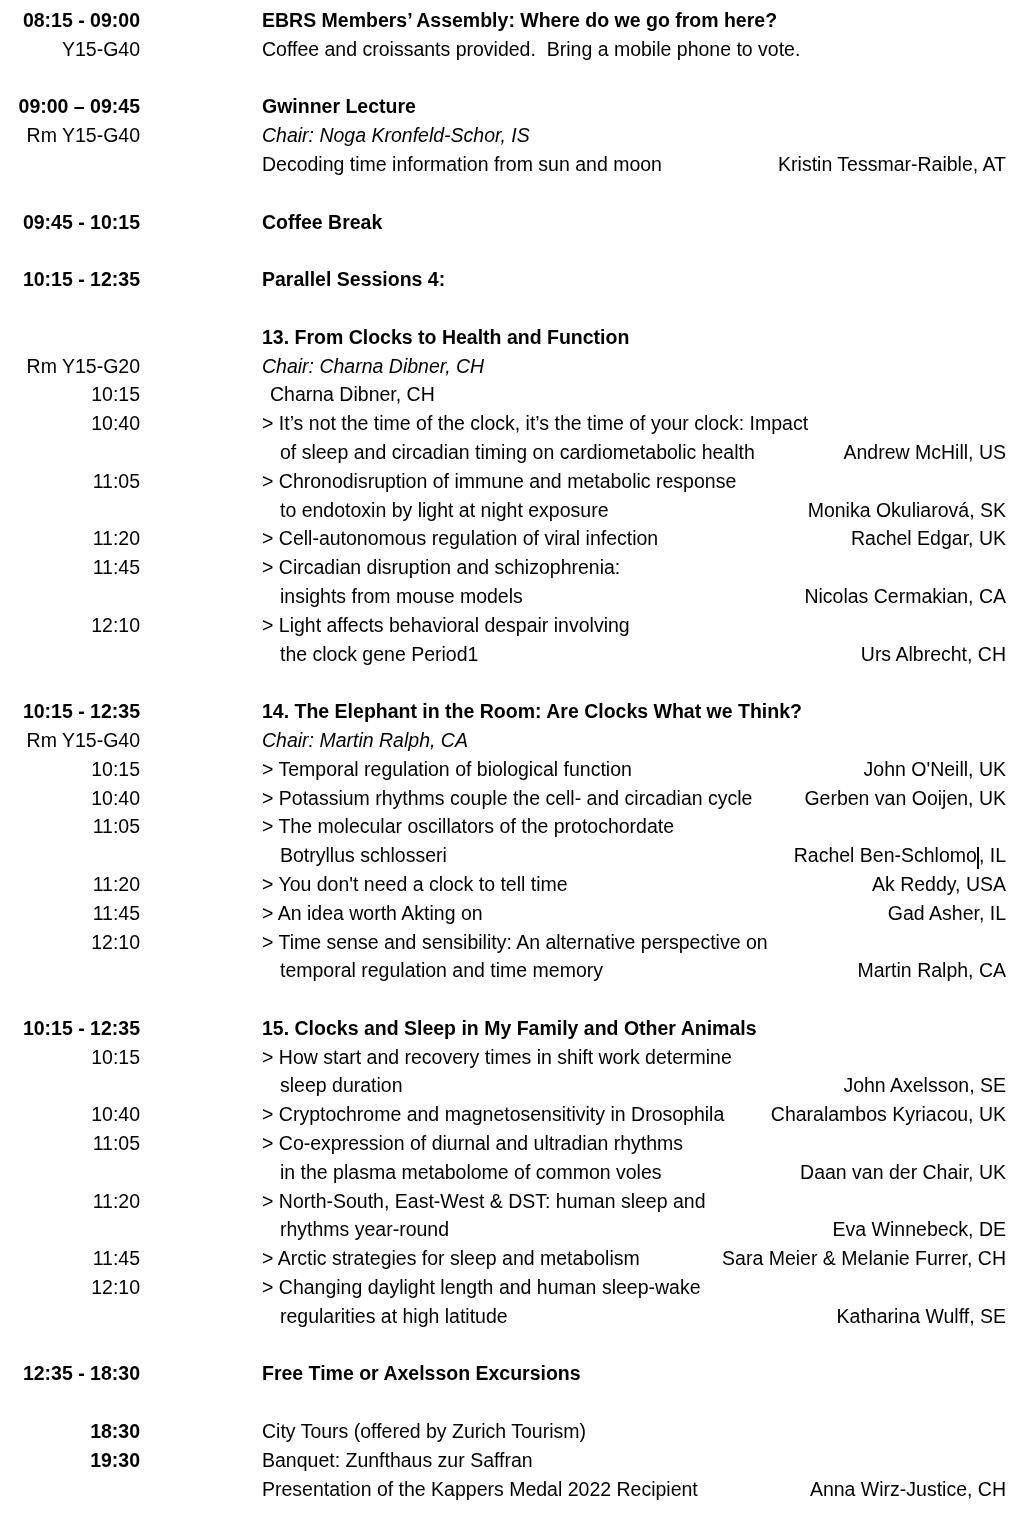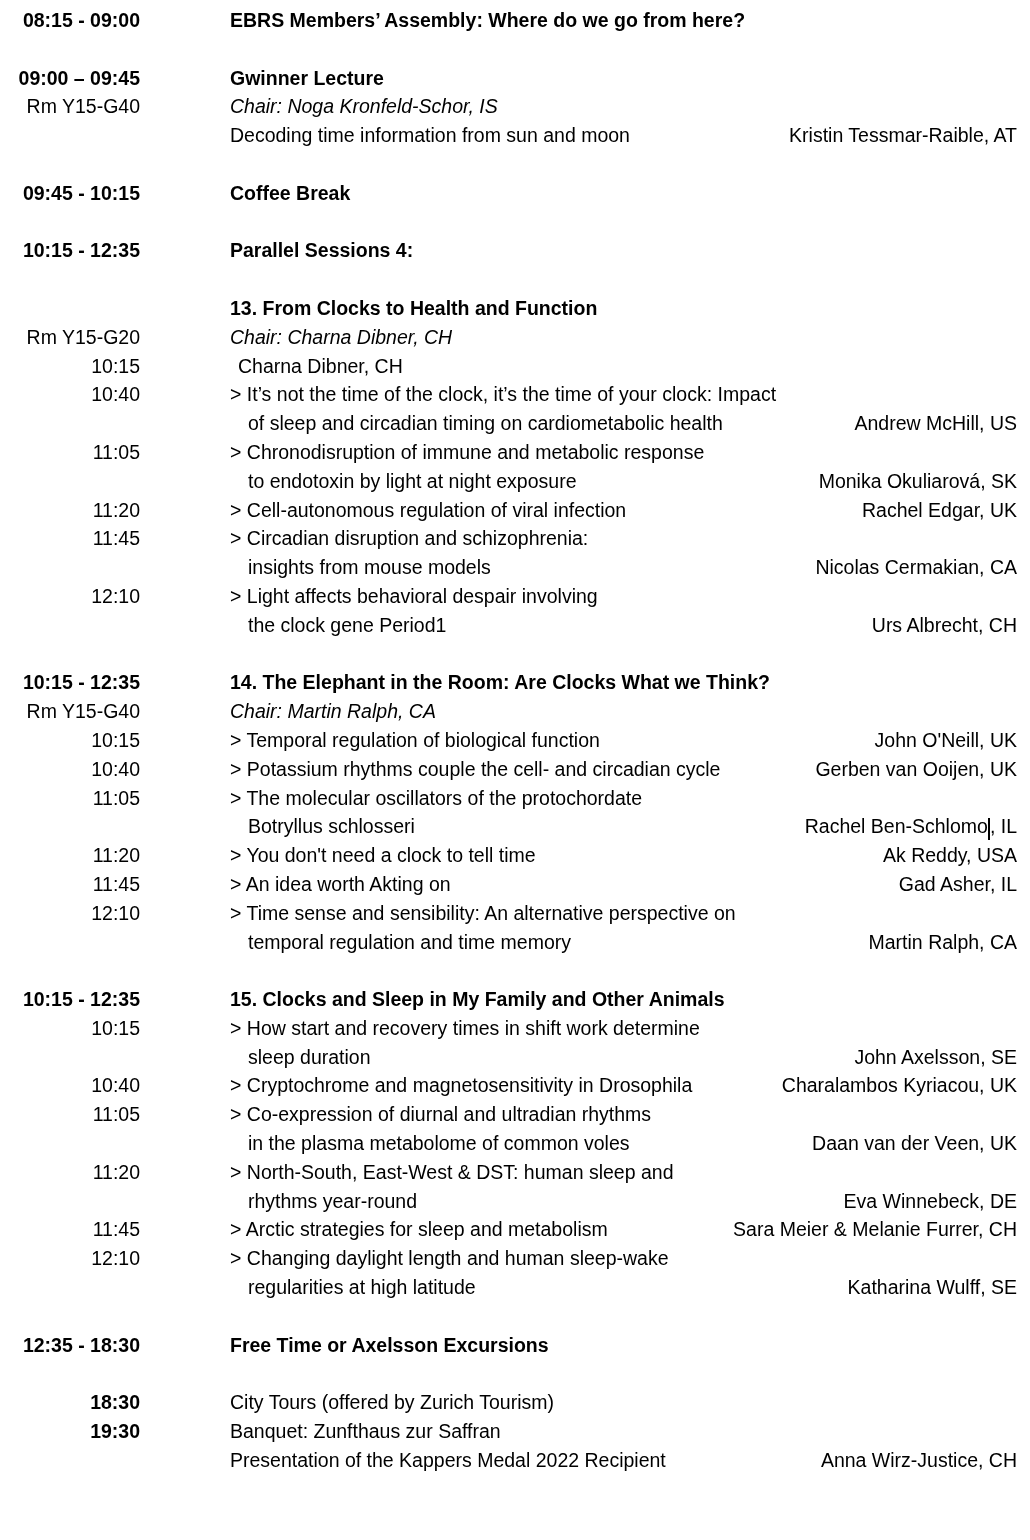--- a/index.html
+++ b/index.html
@@ -17,31 +17,32 @@
   }
   .doc {
     padding-top: 6px;
     box-sizing: border-box;
   }
   .row {
     display: flex;
     align-items: center;
     height: 28.8px;
     line-height: 28.8px;
+    gap: 32px;
   }
   .col-time {
     width: 140px;
     flex: none;
     text-align: right;
     white-space: pre;
   }
   .col-main {
     flex: 1;
     margin-left: 90px;
-    margin-right: 13px;
+    margin-right: 24px;
     display: flex;
     justify-content: space-between;
     align-items: baseline;
     min-width: 0;
   }
   .txt {
     white-space: pre;
   }
   .speaker {
     white-space: pre;
@@ -66,20 +67,27 @@
 
 <div class="doc" id="doc">
     <div class="row">
     <div class="col-time bold">08:15 - 09:00</div>
     <div class="col-main">
       <span class="txt bold">EBRS Members’ Assembly: Where do we go from here?</span>
       <span class="speaker"></span>
     </div>
   </div>
     <div class="row">
+    <div class="col-time">Y15-G40</div>
+    <div class="col-main">
+      <span class="txt">Coffee and croissants provided.  Bring a mobile phone to vote.</span>
+      <span class="speaker"></span>
+    </div>
+  </div>
+    <div class="row">
     <div class="col-time"></div>
     <div class="col-main">
       <span class="txt"></span>
       <span class="speaker"></span>
     </div>
   </div>
     <div class="row">
     <div class="col-time bold">09:00 – 09:45</div>
     <div class="col-main">
       <span class="txt bold">Gwinner Lecture</span>
@@ -334,21 +342,21 @@
     <div class="col-time">11:05</div>
     <div class="col-main">
       <span class="txt">&gt; Co-expression of diurnal and ultradian rhythms</span>
       <span class="speaker"></span>
     </div>
   </div>
     <div class="row">
     <div class="col-time"></div>
     <div class="col-main">
       <span class="txt indent">in the plasma metabolome of common voles</span>
-      <span class="speaker">Daan van der Veen, UK</span>
+      <span class="speaker">Daan van der Chair, UK</span>
     </div>
   </div>
     <div class="row">
     <div class="col-time">11:20</div>
     <div class="col-main">
       <span class="txt">&gt; North-South, East-West &amp; DST: human sleep and</span>
       <span class="speaker"></span>
     </div>
   </div>
     <div class="row">

